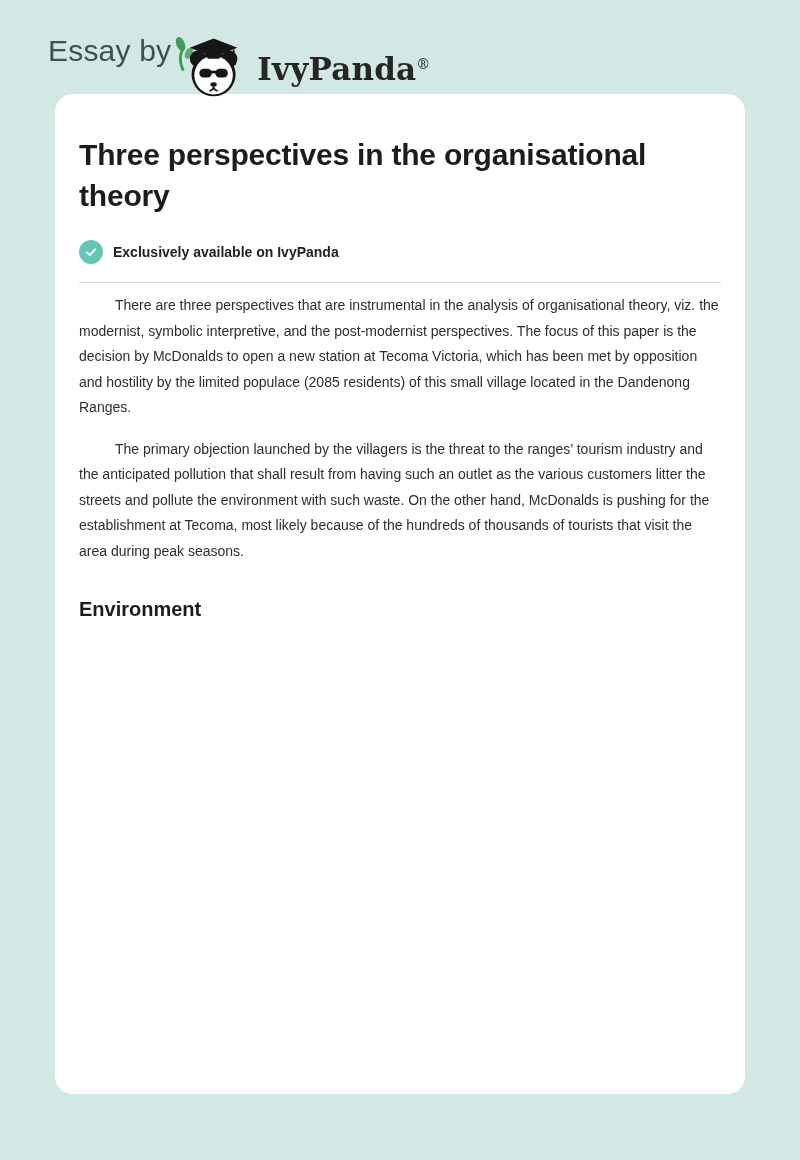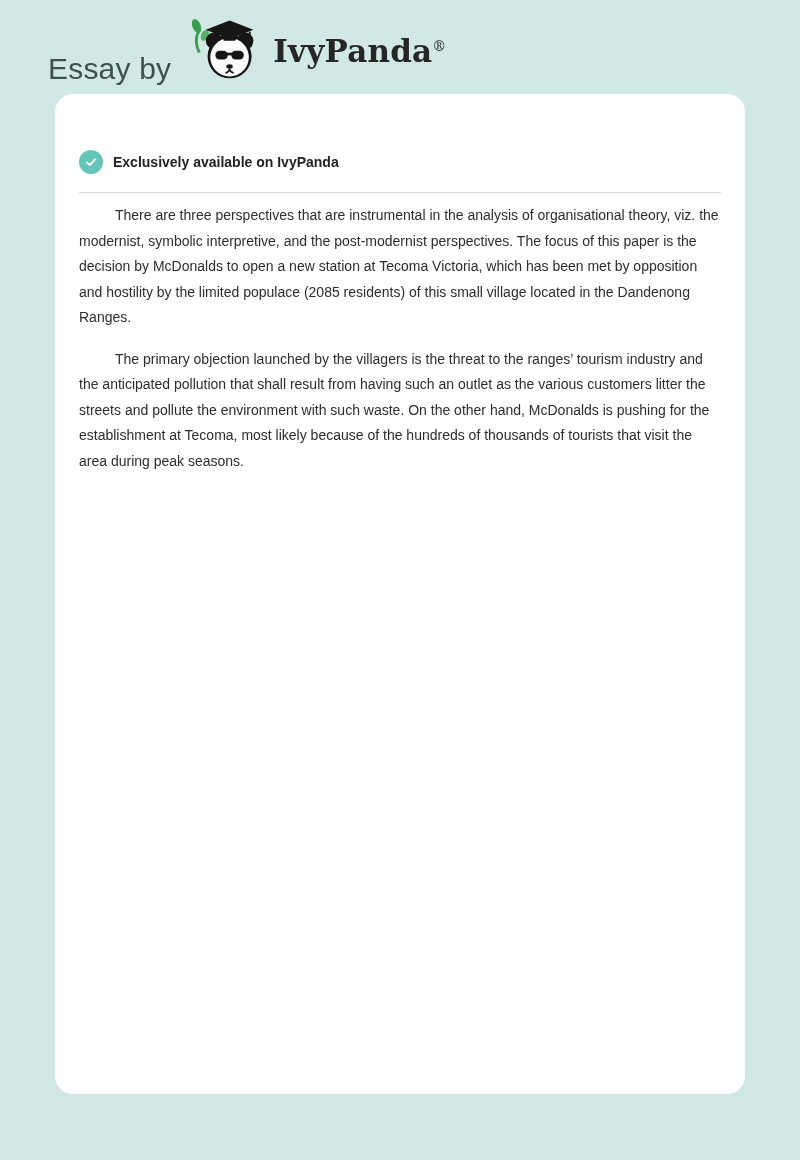--- a/index.html
+++ b/index.html
@@ -10,22 +10,21 @@
     width: 800px;
     height: 1160px;
     background: #d2e8e4;
     font-family: "Liberation Sans", sans-serif;
     color: #2e2e2e;
     -webkit-font-smoothing: antialiased;
   }
   
   .header {
     display: flex;
-    align-items: flex-end;
-    gap: 16px;
+    align-items: flex-start;
     padding: 34px 0 0 48px;
     height: 86px;
     box-sizing: border-box;
   }
   .essay-by {
     font-size: 30px;
     font-weight: 400;
     color: #3f504e;
     letter-spacing: 0.2px;
   }
@@ -142,32 +141,34 @@
 
         <ellipse cx="46" cy="55" rx="3.5" ry="2.4" fill="#161616"></ellipse>
         <path d="M46 57 q0 4 -4.5 5 M46 57 q0 4 4.5 5" stroke="#161616" stroke-width="1.8" fill="none"></path>
       </svg>
     </span>
     <span class="brand"><span>IvyPanda</span><sup>®</sup></span>
   </span>
 </header>
 
 <main class="card">
+  <h1 class="article-title">Three perspectives in the organisational theory</h1>
 
   <div class="availability">
     <span class="check-circle">
       <svg viewBox="0 0 24 24" width="14" height="14" aria-hidden="true">
         <path d="M5 12.5 L10 17.5 L19 7.5" stroke="#ffffff" stroke-width="3" fill="none" stroke-linecap="round" stroke-linejoin="round"></path>
       </svg>
     </span>
     <span class="availability-label">Exclusively available on IvyPanda</span>
   </div>
 
   <hr class="divider">
 
 
   <p class="body-text">There are three perspectives that are instrumental in the analysis of organisational theory, viz. the modernist, symbolic interpretive, and the post-modernist perspectives. The focus of this paper is the decision by McDonalds to open a new station at Tecoma Victoria, which has been met by opposition and hostility by the limited populace (2085 residents) of this small village located in the Dandenong Ranges.</p>
 
   <p class="body-text">The primary objection launched by the villagers is the threat to the ranges’ tourism industry and the anticipated pollution that shall result from having such an outlet as the various customers litter the streets and pollute the environment with such waste. On the other hand, McDonalds is pushing for the establishment at Tecoma, most likely because of the hundreds of thousands of tourists that visit the area during peak seasons.</p>
 
 
+  <h3 class="sub-heading">Environment</h3>
 
 </main>
 
 </body></html>

